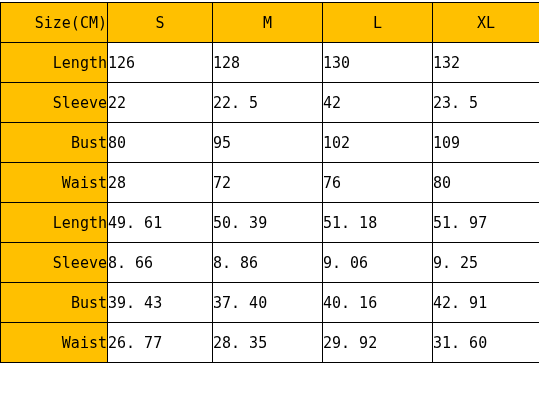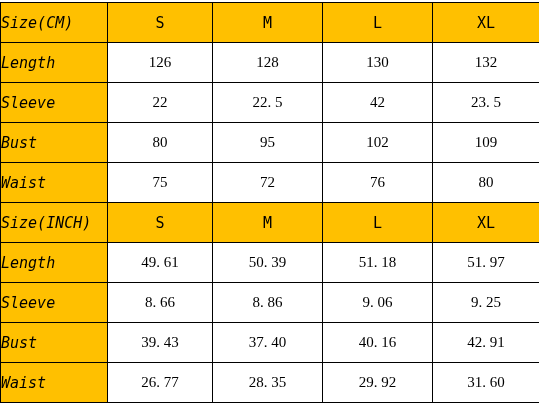--- a/index.html
+++ b/index.html
@@ -42,32 +42,29 @@
   
   col.c-label { width: 107px; }
   col.c-s     { width: 105px; }
   col.c-m     { width: 110px; }
   col.c-l     { width: 110px; }
   col.c-xl    { width: 107px; }
 
   
   td.label-cell {
     background: #FFC000;
-    text-align: left;
+    text-align: right;
     padding-left: 5px;
-    font-style: italic;
   }
   td.header-cell {
     background: #FFC000;
     text-align: center;
   }
   td.value-cell {
     background: #ffffff;
-    text-align: center;
-    font-family: Liberation Serif, serif;
   }
 </style>
 </head>
 <body>
 
 <div id="size-chart-wrapper">
   <table class="size-chart">
     <colgroup>
       <col class="c-label">
       <col class="c-s">
@@ -105,33 +102,26 @@
       <tr>
         <td class="label-cell">Bust</td>
         <td class="value-cell">80</td>
         <td class="value-cell">95</td>
         <td class="value-cell">102</td>
         <td class="value-cell">109</td>
       </tr>
 
       <tr>
         <td class="label-cell">Waist</td>
-        <td class="value-cell">75</td>
+        <td class="value-cell">28</td>
         <td class="value-cell">72</td>
         <td class="value-cell">76</td>
         <td class="value-cell">80</td>
       </tr>
 
-      <tr>
-        <td class="label-cell">Size(INCH)</td>
-        <td class="header-cell">S</td>
-        <td class="header-cell">M</td>
-        <td class="header-cell">L</td>
-        <td class="header-cell">XL</td>
-      </tr>
 
       <tr>
         <td class="label-cell">Length</td>
         <td class="value-cell">49. 61</td>
         <td class="value-cell">50. 39</td>
         <td class="value-cell">51. 18</td>
         <td class="value-cell">51. 97</td>
       </tr>
 
       <tr>

